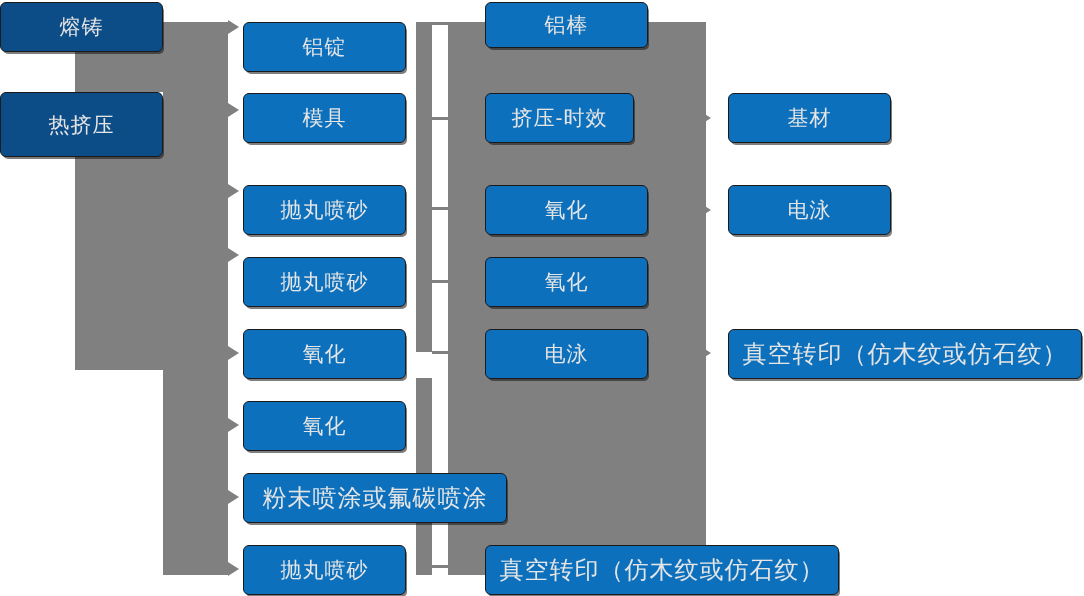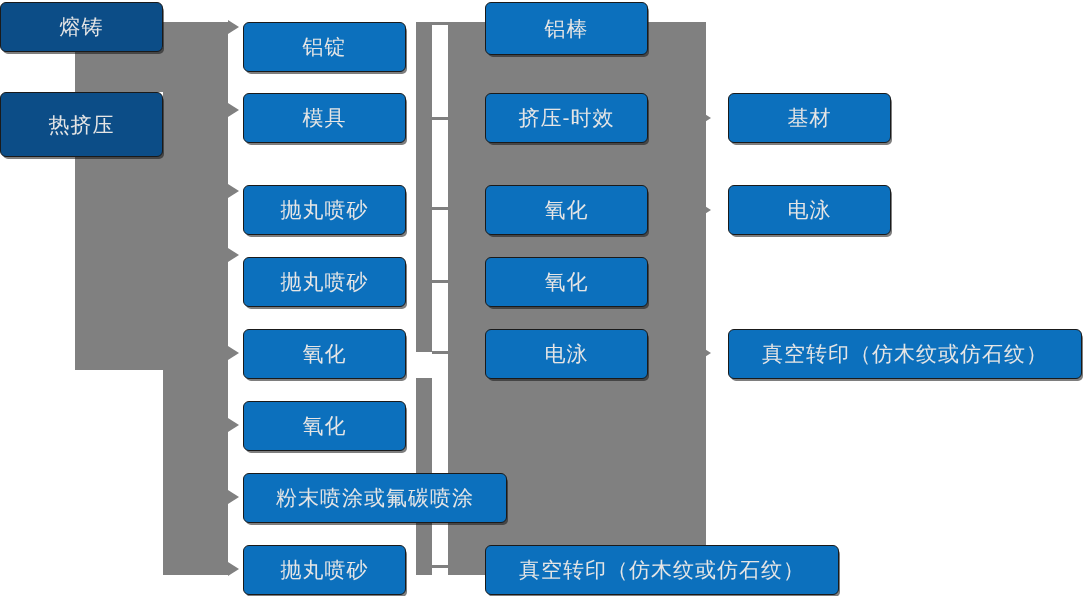--- a/index.html
+++ b/index.html
@@ -44,21 +44,21 @@
     text-align: left;
     font-size: 21px;
     letter-spacing: 1px;
     border: 1px solid #1a1a1a;
     box-shadow: 2px 3px 0 -1px rgba(20,20,20,0.55);
     white-space: nowrap;
     z-index: 5;
   }
   .node.primary  { background: #0c70bd; }
   .node.dark     { background: #0c4d87; }
-  .node.wide     { font-size: 21px; }
+  .node.wide     { font-size: 24px; }
 </style>
 </head>
 <body>
 
 <div id="canvas">
 
   <div class="gray" style="left:163px; top:22px; width:65px; height:553px;"></div>
   <div class="gray" style="left:75px; top:48px; width:90px; height:44px;"></div>
   <div class="gray" style="left:75px; top:140px; width:90px; height:230px;"></div>
   <div class="gray" style="left:163px; top:360px; width:10px; height:16px;"></div>
@@ -114,24 +114,24 @@
   <div class="node primary" style="left:243px; top:401px; width:163px; height:50px;">
     <span>氧化</span>
   </div>
   <div class="node primary wide" style="left:243px; top:473px; width:264px; height:50px;">
     <span>粉末喷涂或氟碳喷涂</span>
   </div>
   <div class="node primary" style="left:243px; top:545px; width:163px; height:50px;">
     <span>抛丸喷砂</span>
   </div>
 
-  <div class="node primary" style="left:485px; top:2px; width:163px; height:53px;">
+  <div class="node primary" style="left:485px; top:2px; width:163px; height:46px;">
     <span>铝棒</span>
   </div>
-  <div class="node primary" style="left:485px; top:93px; width:163px; height:50px;">
+  <div class="node primary" style="left:485px; top:93px; width:149px; height:50px;">
     <span>挤压-时效</span>
   </div>
   <div class="node primary" style="left:485px; top:185px; width:163px; height:50px;">
     <span>氧化</span>
   </div>
   <div class="node primary" style="left:485px; top:257px; width:163px; height:50px;">
     <span>氧化</span>
   </div>
   <div class="node primary" style="left:485px; top:329px; width:163px; height:50px;">
     <span>电泳</span>

